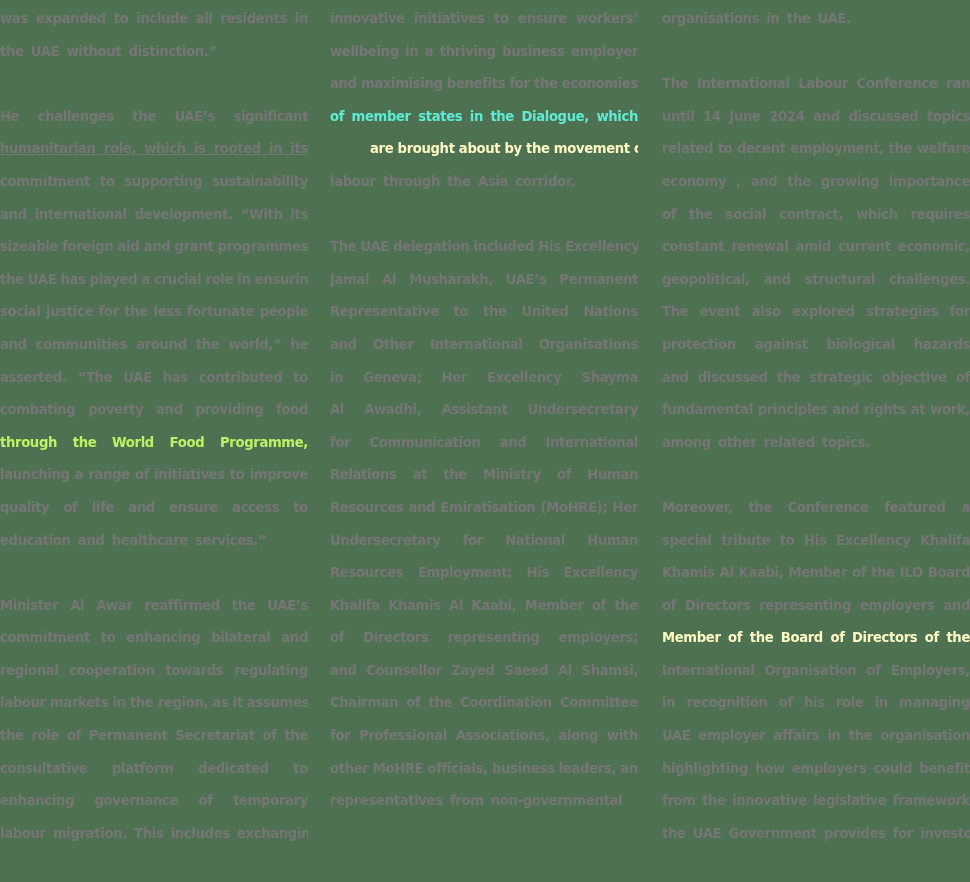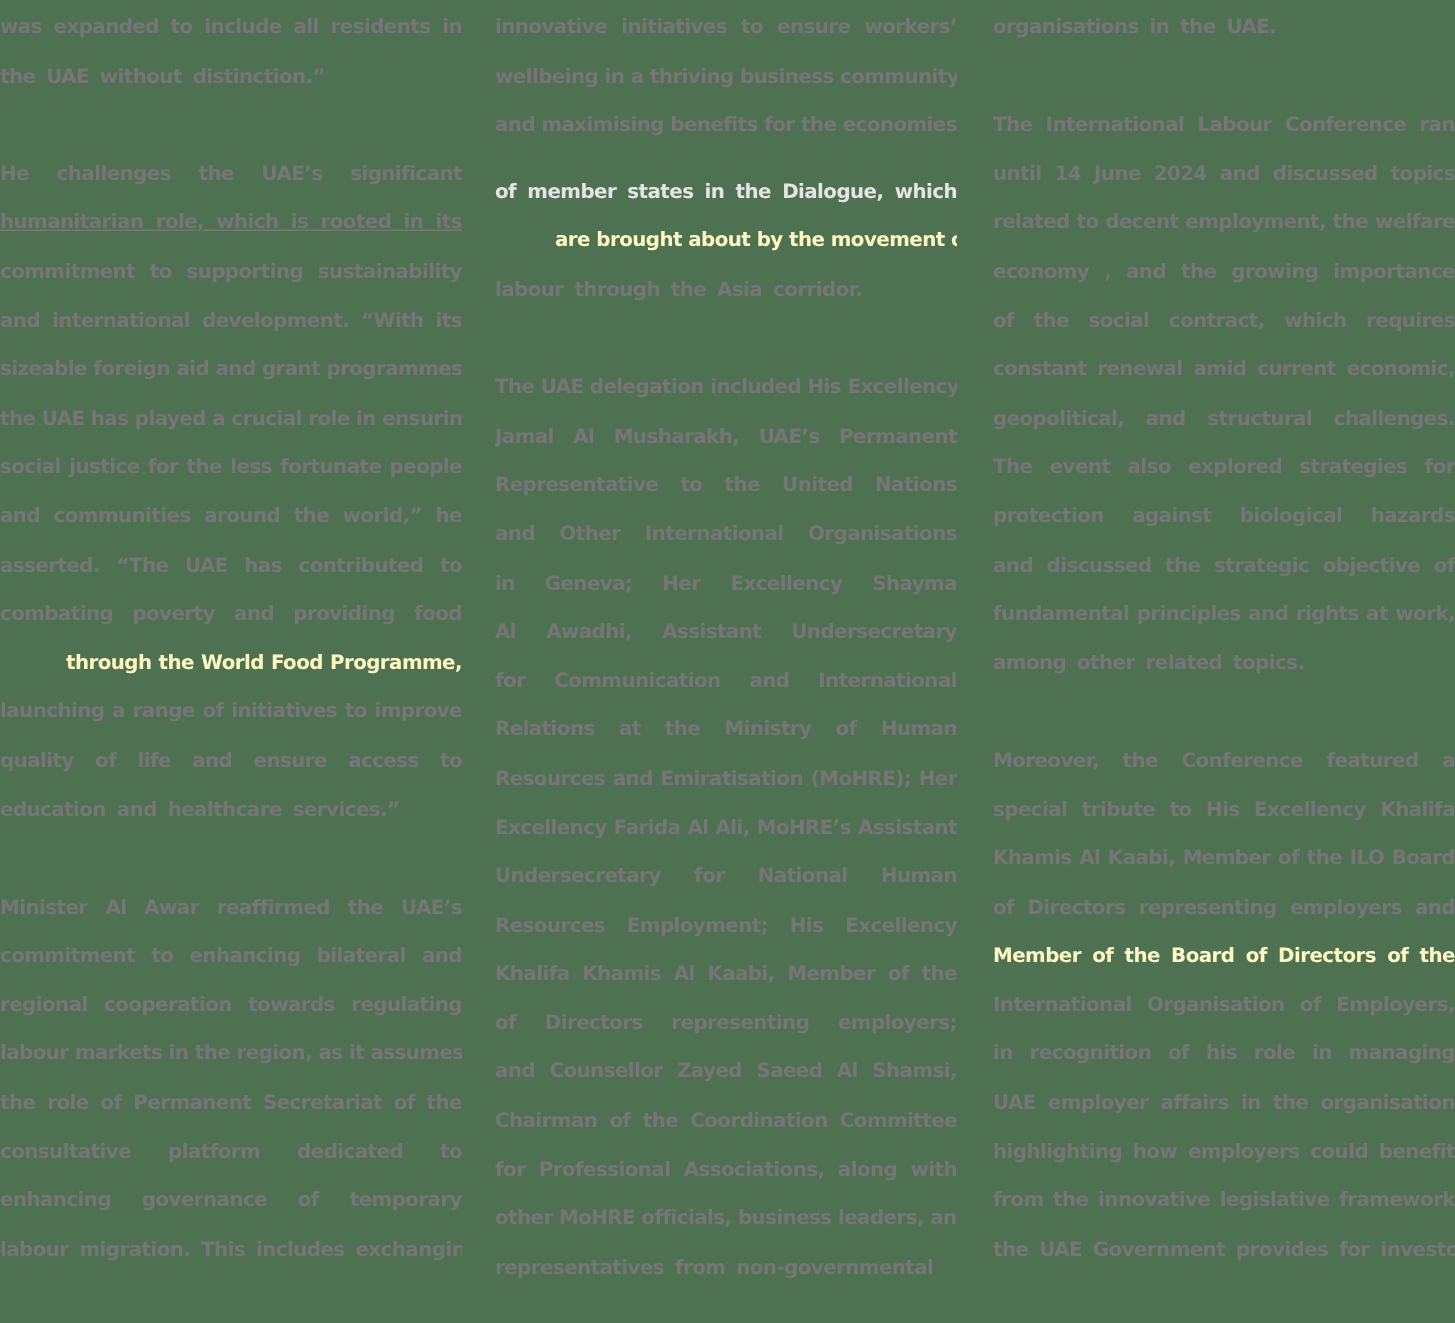--- a/index.html
+++ b/index.html
@@ -65,58 +65,57 @@
         <span class="line" style="color: rgb(118, 118, 118);">He challenges the UAE’s significant</span>
         <span class="line" style="color: rgb(118, 118, 118); text-decoration: underline;">humanitarian role, which is rooted in its</span>
         <span class="line" style="color: rgb(118, 118, 118);">commitment to supporting sustainability</span>
         <span class="line" style="color: rgb(118, 118, 118);">and international development. “With its</span>
         <span class="line" style="color: rgb(118, 118, 118);">sizeable foreign aid and grant programmes,</span>
         <span class="line" style="color: rgb(118, 118, 118);">the UAE has played a crucial role in ensuring</span>
         <span class="line" style="color: rgb(118, 118, 118);">social justice for the less fortunate people</span>
         <span class="line" style="color: rgb(118, 118, 118);">and communities around the world,” he</span>
         <span class="line" style="color: rgb(118, 118, 118);">asserted. “The UAE has contributed to</span>
         <span class="line" style="color: rgb(118, 118, 118);">combating poverty and providing food</span>
-        <span class="line" style="color: #fef9c3; margin-left: 44px;">through the World Food Programme,</span>
+        <span class="line" style="color: #bef264;">through the World Food Programme,</span>
         <span class="line" style="color: rgb(118, 118, 118);">launching a range of initiatives to improve</span>
         <span class="line" style="color: rgb(118, 118, 118);">quality of life and ensure access to</span>
         <span class="line last" style="color: rgb(118, 118, 118);">education and healthcare services.”</span>
       </div>
       <span class="gap"></span>
       <div class="paragraph">
         <span class="line" style="color: rgb(118, 118, 118);">Minister Al Awar reaffirmed the UAE’s</span>
         <span class="line" style="color: rgb(118, 118, 118);">commitment to enhancing bilateral and</span>
         <span class="line" style="color: rgb(118, 118, 118);">regional cooperation towards regulating</span>
         <span class="line" style="color: rgb(118, 118, 118);">labour markets in the region, as it assumes</span>
         <span class="line" style="color: rgb(118, 118, 118);">the role of Permanent Secretariat of the</span>
         <span class="line" style="color: rgb(118, 118, 118);">consultative platform dedicated to</span>
         <span class="line" style="color: rgb(118, 118, 118);">enhancing governance of temporary</span>
         <span class="line last" style="color: rgb(118, 118, 118);">labour migration. This includes exchanging</span>
       </div>
     </div>
   <div class="column col-2">
       <div class="paragraph">
         <span class="line" style="color: rgb(118, 118, 118);">innovative initiatives to ensure workers’</span>
-        <span class="line" style="color: rgb(118, 118, 118);">wellbeing in a thriving business community</span>
+        <span class="line" style="color: rgb(118, 118, 118);">wellbeing in a thriving business employer</span>
         <span class="line" style="color: rgb(118, 118, 118);">and maximising benefits for the economies</span>
-        <span class="line" style="color: #e5e5e5; margin-top: 12px;">of member states in the Dialogue, which</span>
+        <span class="line" style="color: #5eead4;">of member states in the Dialogue, which</span>
         <span class="line" style="color: #fef9c3; margin-left: 40px;">are brought about by the movement of</span>
         <span class="line last" style="color: rgb(118, 118, 118);">labour through the Asia corridor.</span>
       </div>
       <span class="gap"></span>
       <div class="paragraph">
         <span class="line" style="color: rgb(118, 118, 118);">The UAE delegation included His Excellency</span>
         <span class="line" style="color: rgb(118, 118, 118);">Jamal Al Musharakh, UAE’s Permanent</span>
         <span class="line" style="color: rgb(118, 118, 118);">Representative to the United Nations</span>
         <span class="line" style="color: rgb(118, 118, 118);">and Other International Organisations</span>
         <span class="line" style="color: rgb(118, 118, 118);">in Geneva; Her Excellency Shayma</span>
         <span class="line" style="color: rgb(118, 118, 118);">Al Awadhi, Assistant Undersecretary</span>
         <span class="line" style="color: rgb(118, 118, 118);">for Communication and International</span>
         <span class="line" style="color: rgb(118, 118, 118);">Relations at the Ministry of Human</span>
         <span class="line" style="color: rgb(118, 118, 118);">Resources and Emiratisation (MoHRE); Her</span>
-        <span class="line" style="color: rgb(118, 118, 118);">Excellency Farida Al Ali, MoHRE’s Assistant</span>
         <span class="line" style="color: rgb(118, 118, 118);">Undersecretary for National Human</span>
         <span class="line" style="color: rgb(118, 118, 118);">Resources Employment; His Excellency</span>
         <span class="line" style="color: rgb(118, 118, 118);">Khalifa Khamis Al Kaabi, Member of the</span>
         <span class="line" style="color: rgb(118, 118, 118);">of Directors representing employers;</span>
         <span class="line" style="color: rgb(118, 118, 118);">and Counsellor Zayed Saeed Al Shamsi,</span>
         <span class="line" style="color: rgb(118, 118, 118);">Chairman of the Coordination Committee</span>
         <span class="line" style="color: rgb(118, 118, 118);">for Professional Associations, along with</span>
         <span class="line" style="color: rgb(118, 118, 118);">other MoHRE officials, business leaders, and</span>
         <span class="line last" style="color: rgb(118, 118, 118);">representatives from non-governmental</span>
       </div>

